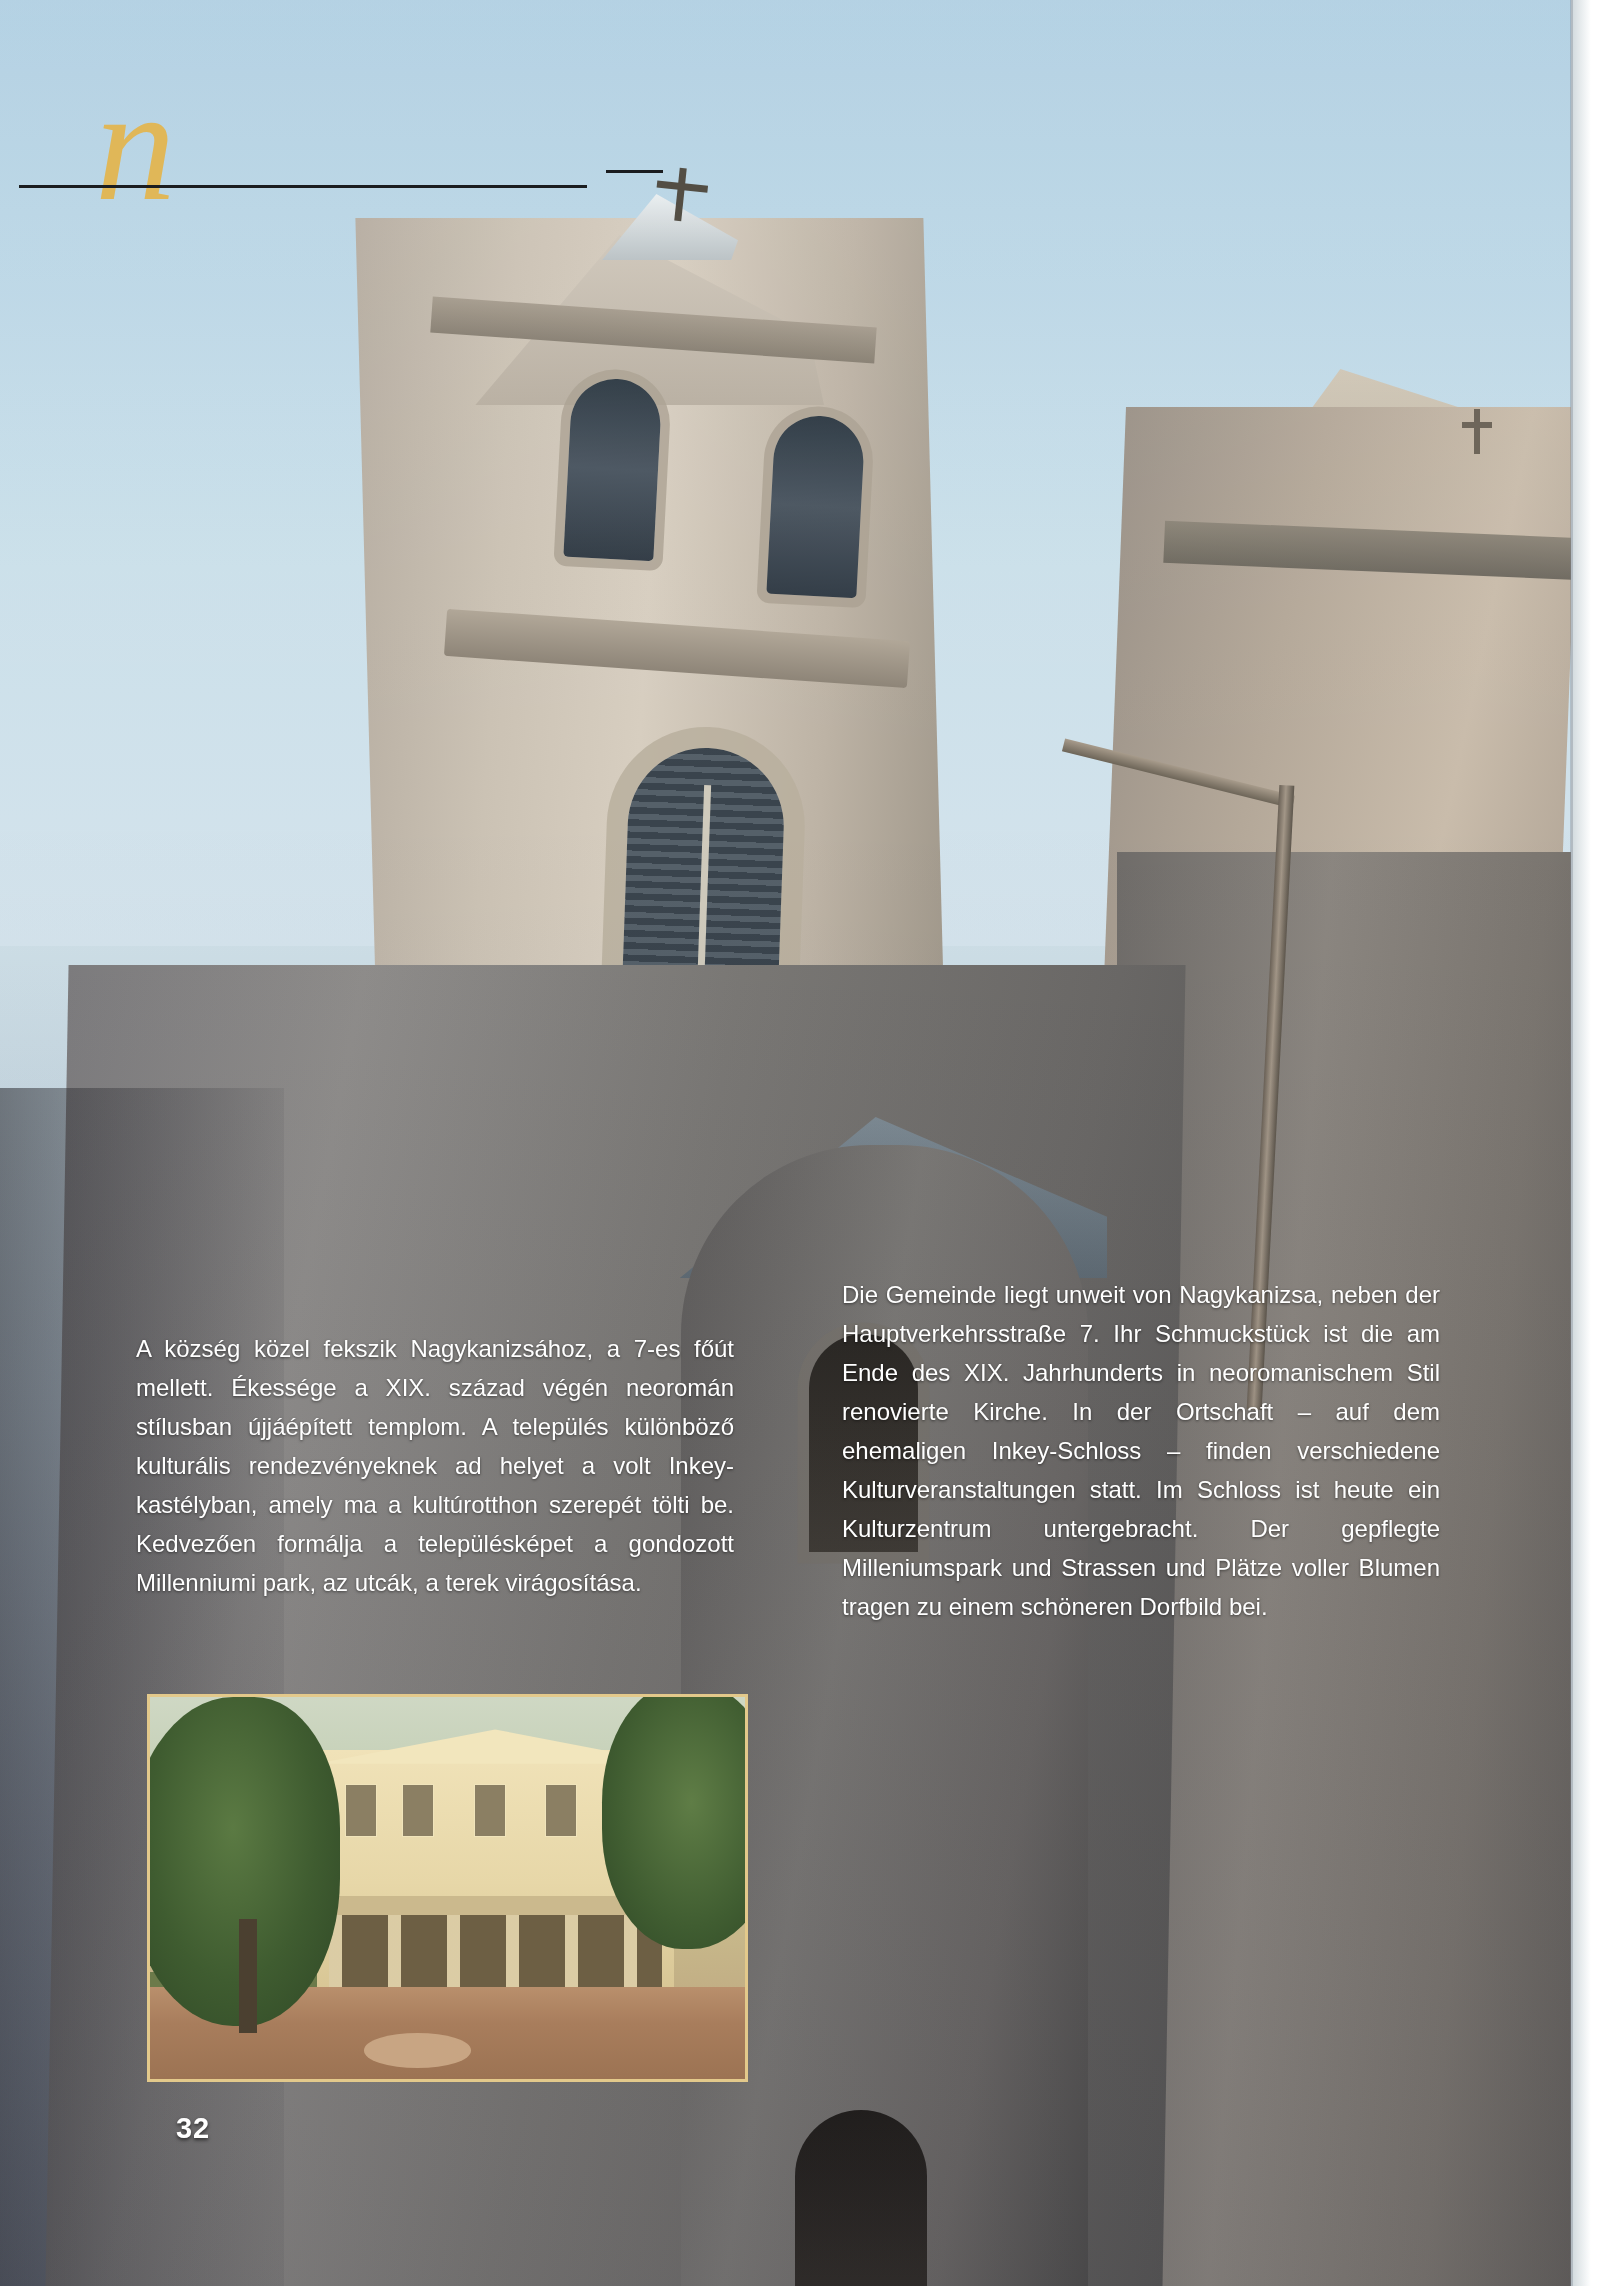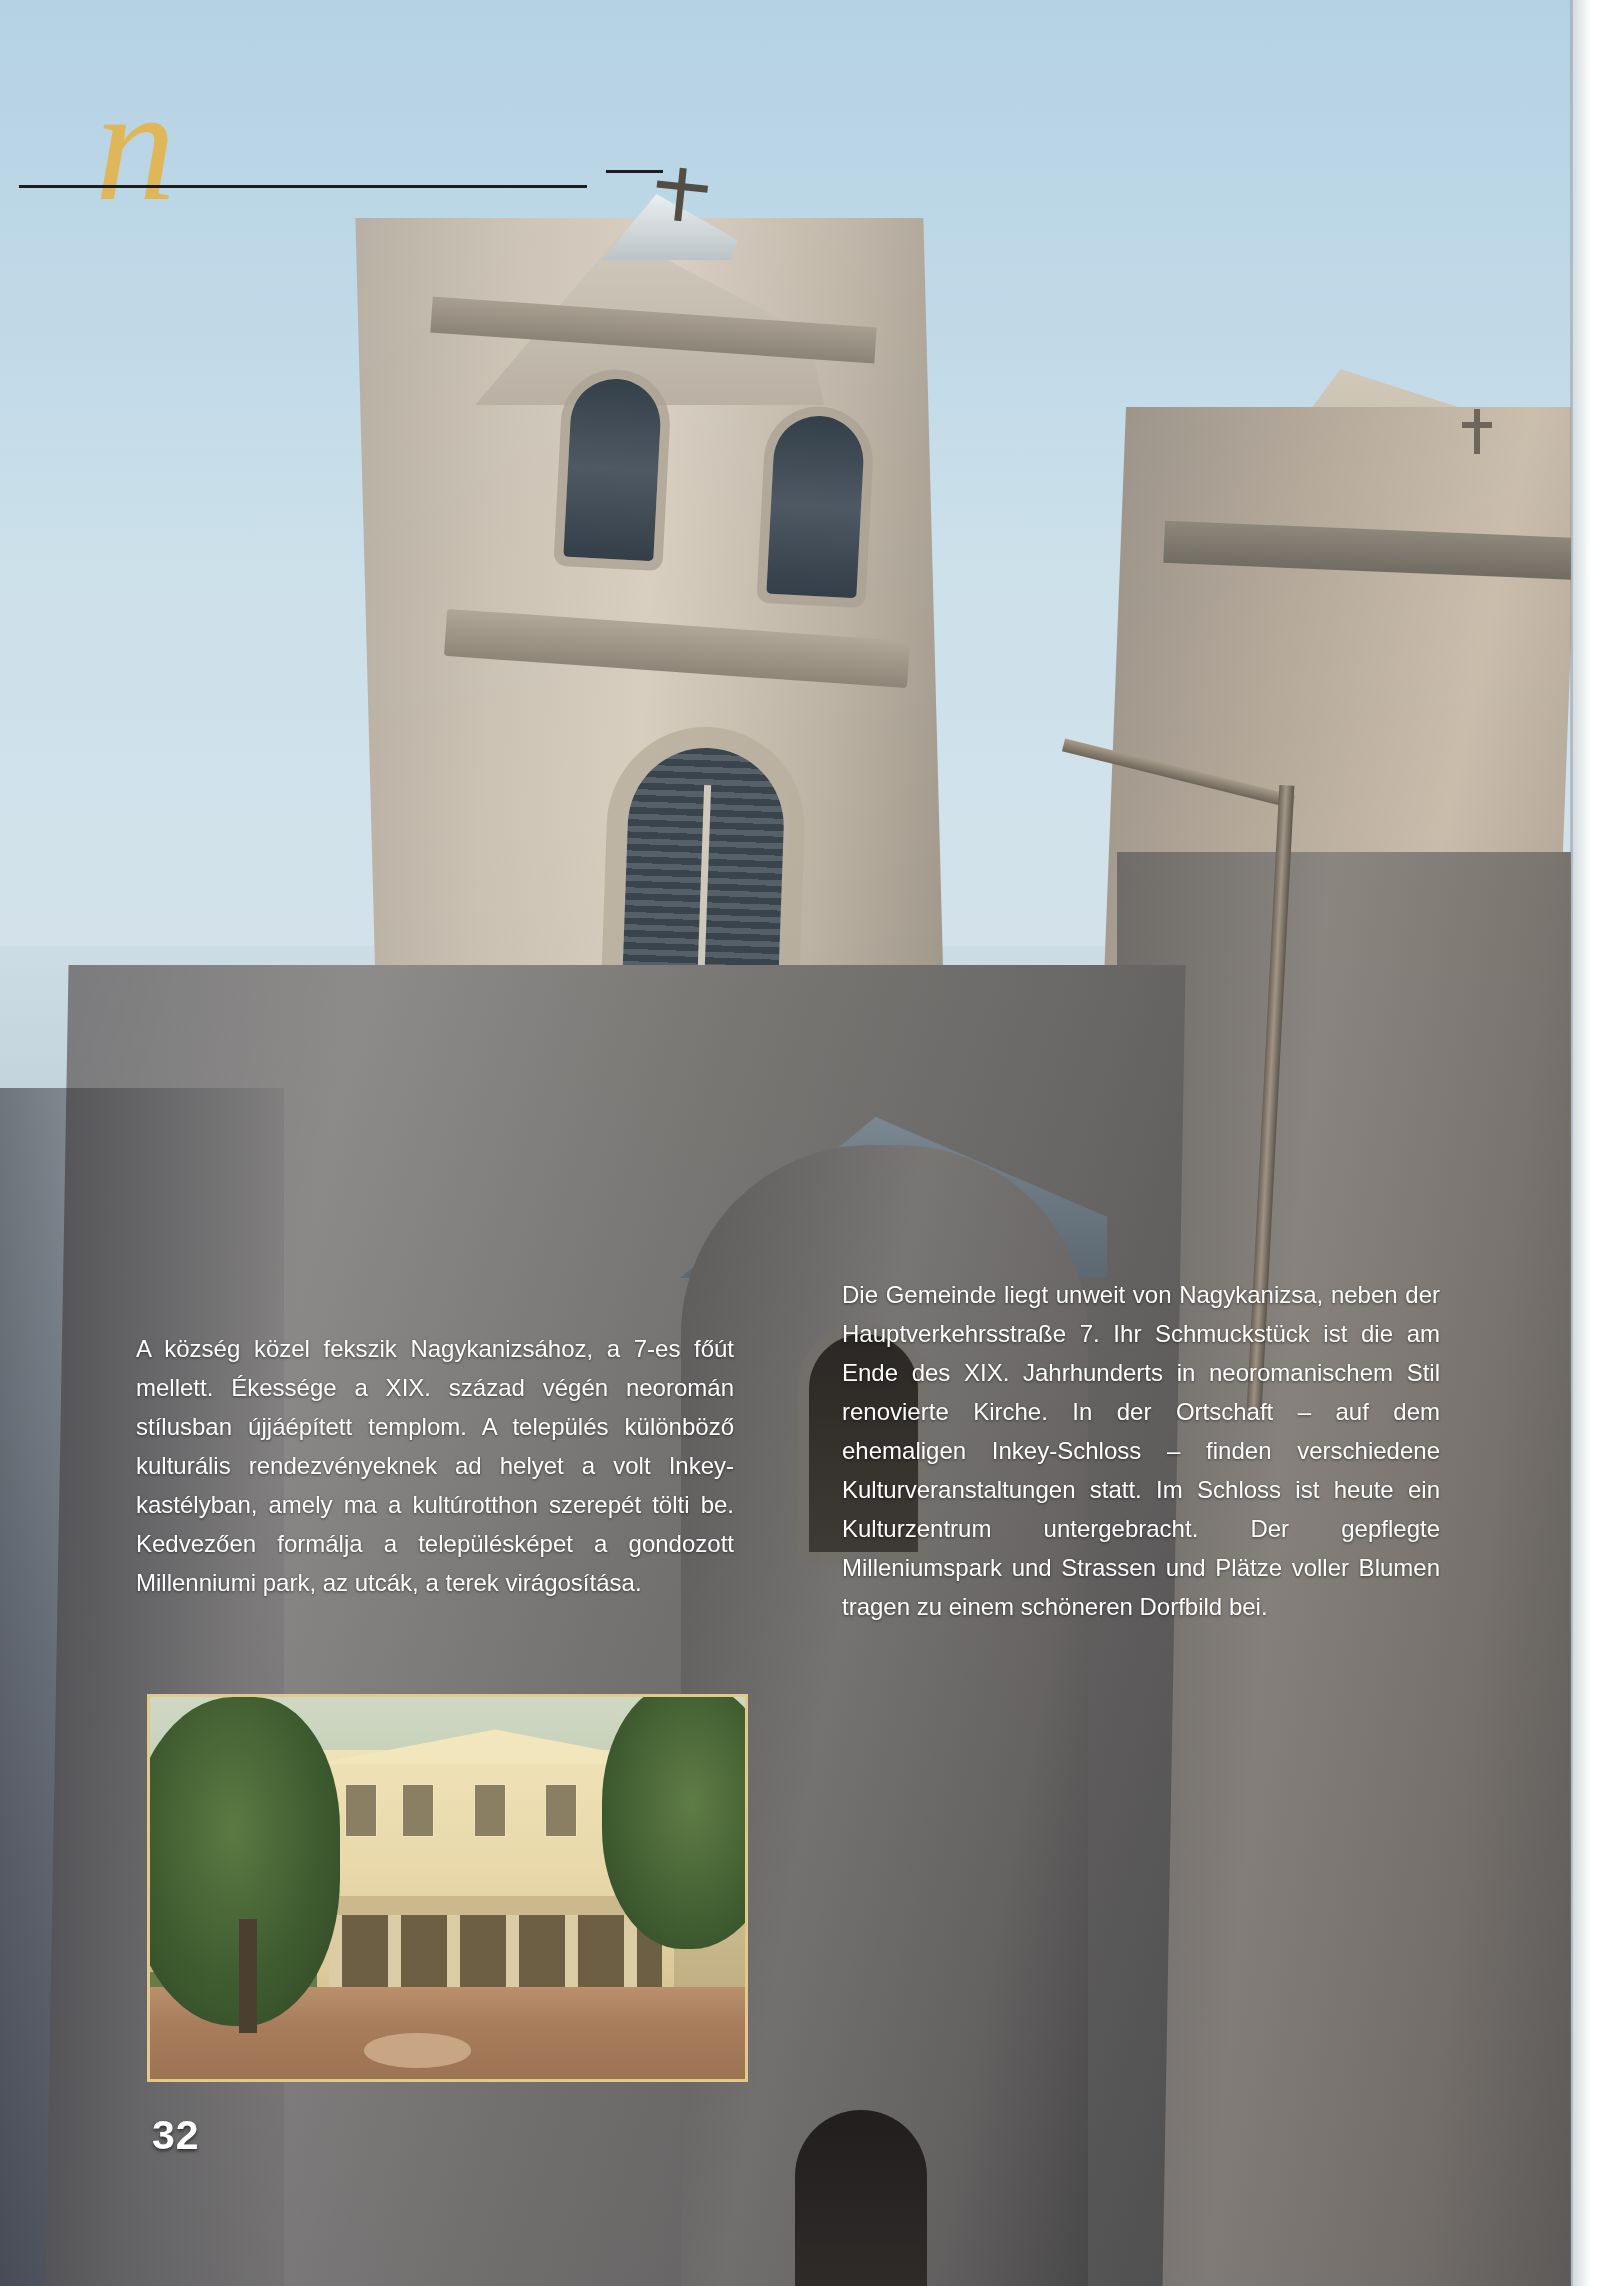--- a/index.html
+++ b/index.html
@@ -469,24 +469,24 @@
     left: 0;
     top: 72%;
     width: 40%;
     height: 16%;
     background: #6b7a4a;
   }
 
   
   .page-num {
     position: absolute;
-    left: 152px;
+    left: 176px;
     top: 2112px;
     color: #ffffff;
-    font-size: 41px;
+    font-size: 29px;
     font-weight: bold;
     letter-spacing: 0.9px;
     text-shadow: 0 1.9px 3.8px rgba(0,0,0,0.6);
   }
 </style>
 </head>
 <body>
 
 <div class="page">
 

